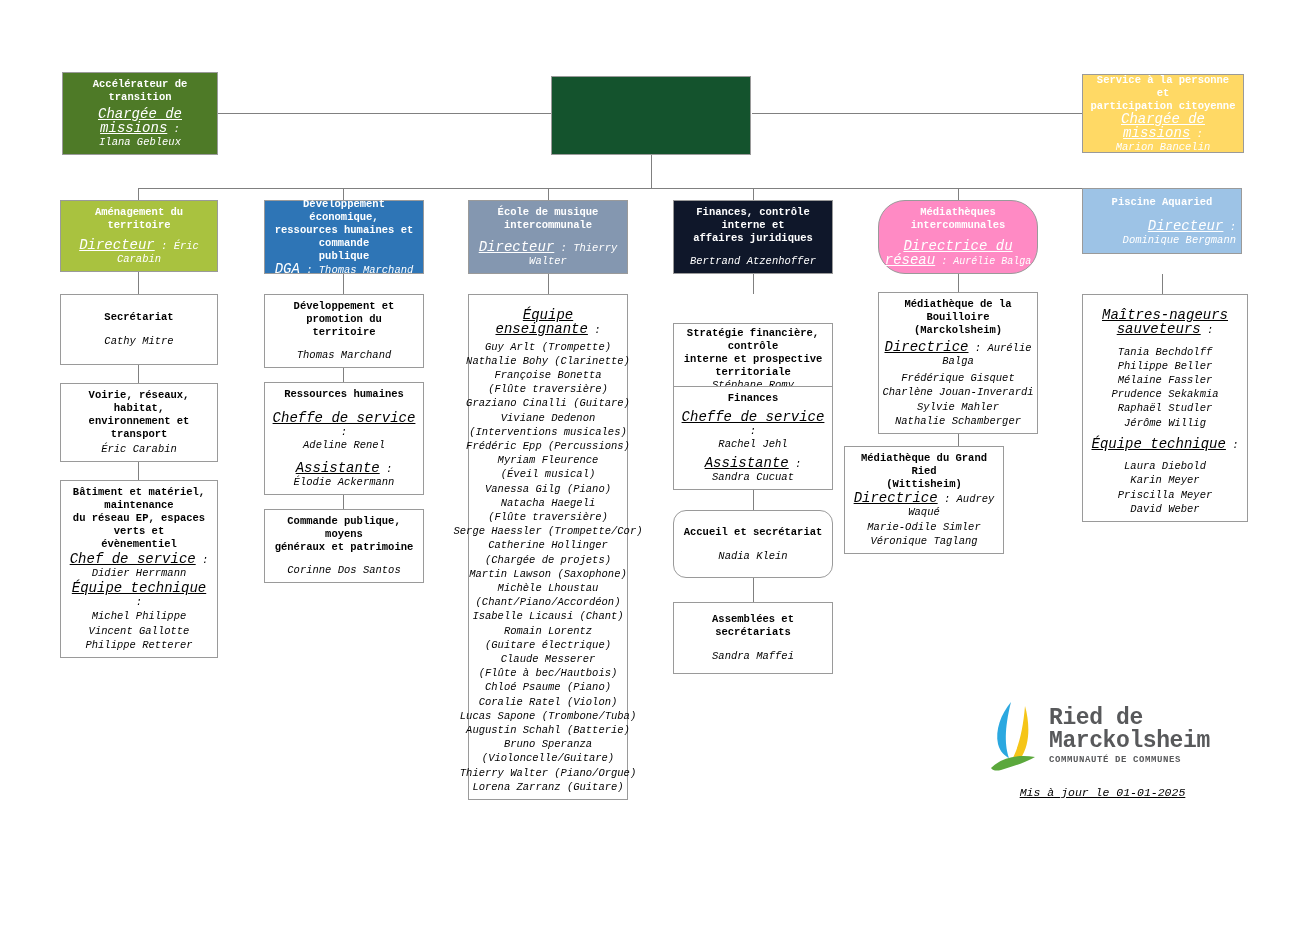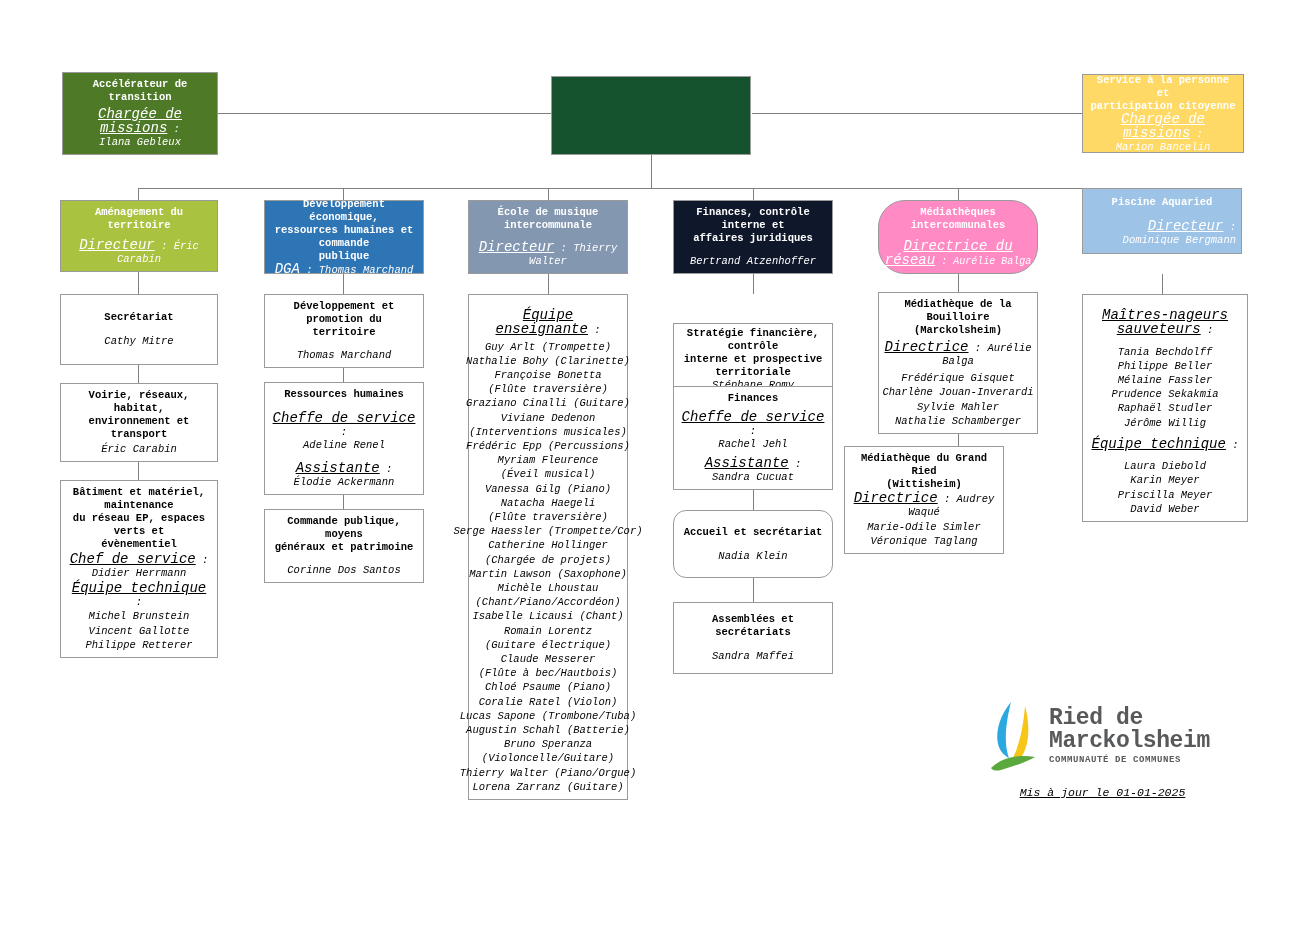--- a/index.html
+++ b/index.html
@@ -168,21 +168,21 @@
   <div class="box" style="left:60px; top:480px; width:158px; height:178px;">
     <div class="title">Bâtiment et matériel, maintenance</div>
     <div class="title">du réseau EP, espaces verts et</div>
     <div class="title">évènementiel</div>
     <div class="gap"></div>
     <div class="sub"><span class="role">Chef de service</span><span> :</span></div>
     <div class="sub">Didier Herrmann</div>
     <div class="gap"></div>
     <div class="sub"><span class="role">Équipe technique</span><span> :</span></div>
     <div class="list">
-        <div>Michel Brunstein</div>
+        <div>Michel Philippe</div>
         <div>Vincent Gallotte</div>
         <div>Philippe Retterer</div>
       </div>
   </div>
 
   <div class="box hdr c-blue" style="left:264px; top:200px; width:160px; height:74px;">
     <div class="title">Développement économique,</div>
     <div class="title">ressources humaines et commande</div>
     <div class="title">publique</div>
     <div class="sub"><span class="role">DGA</span><span><span> : </span><span>Thomas Marchand</span></span></div>

